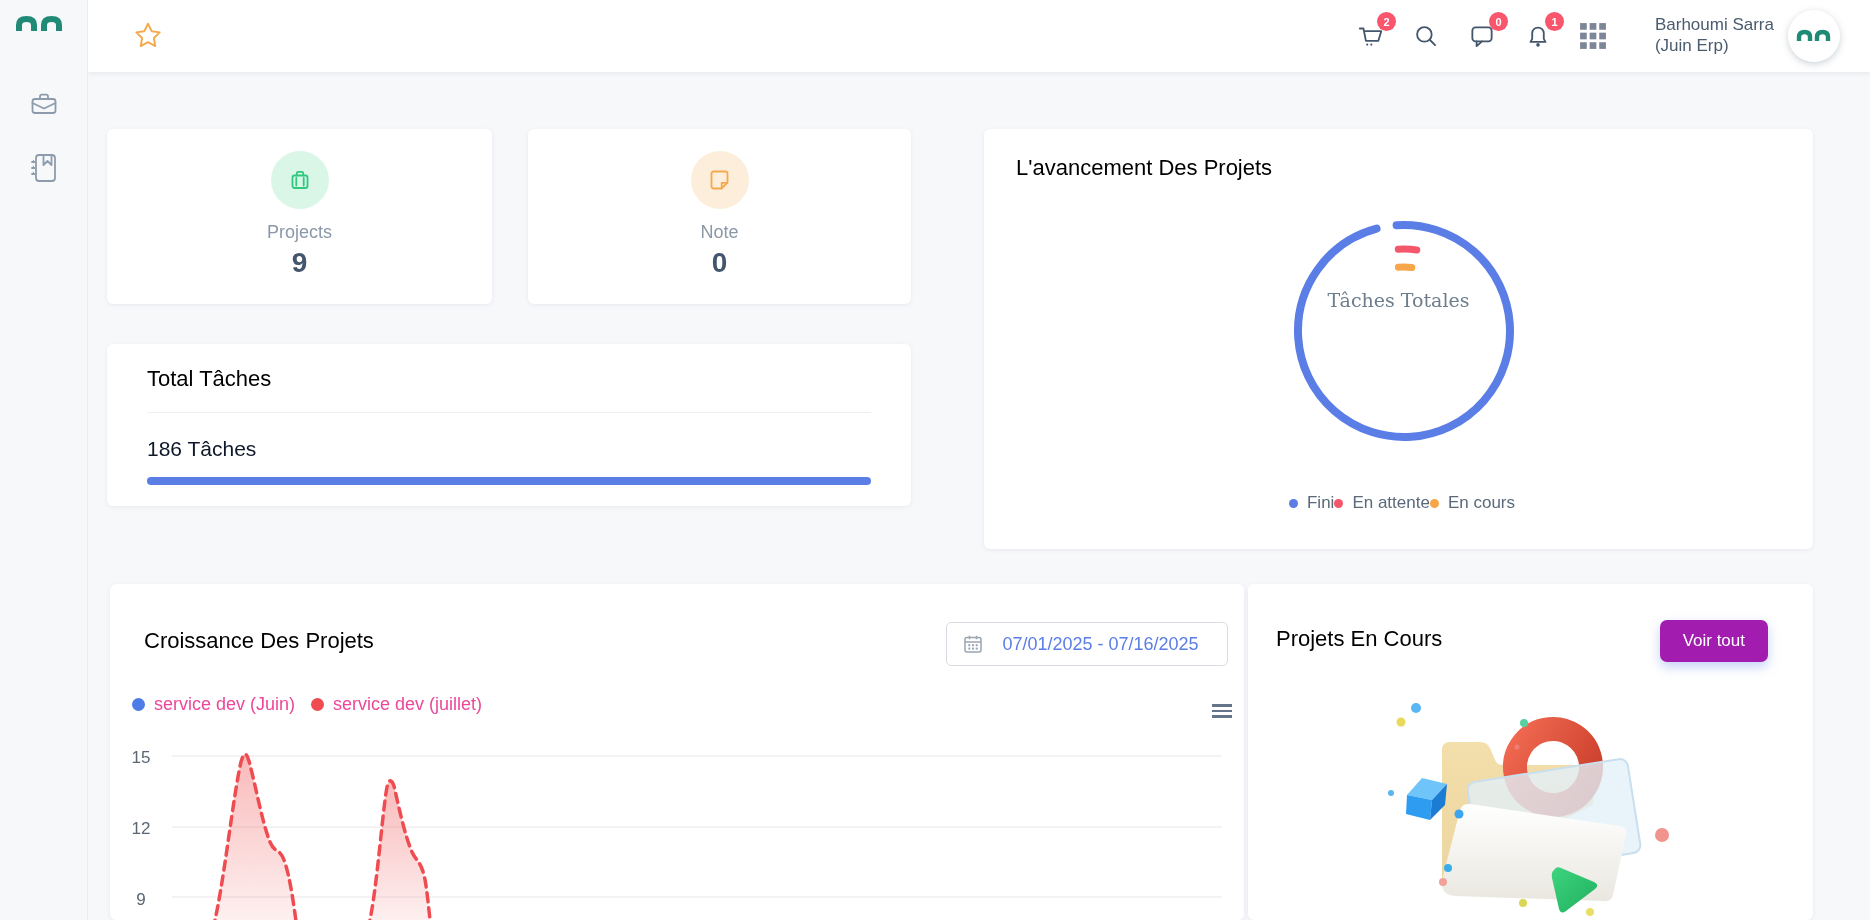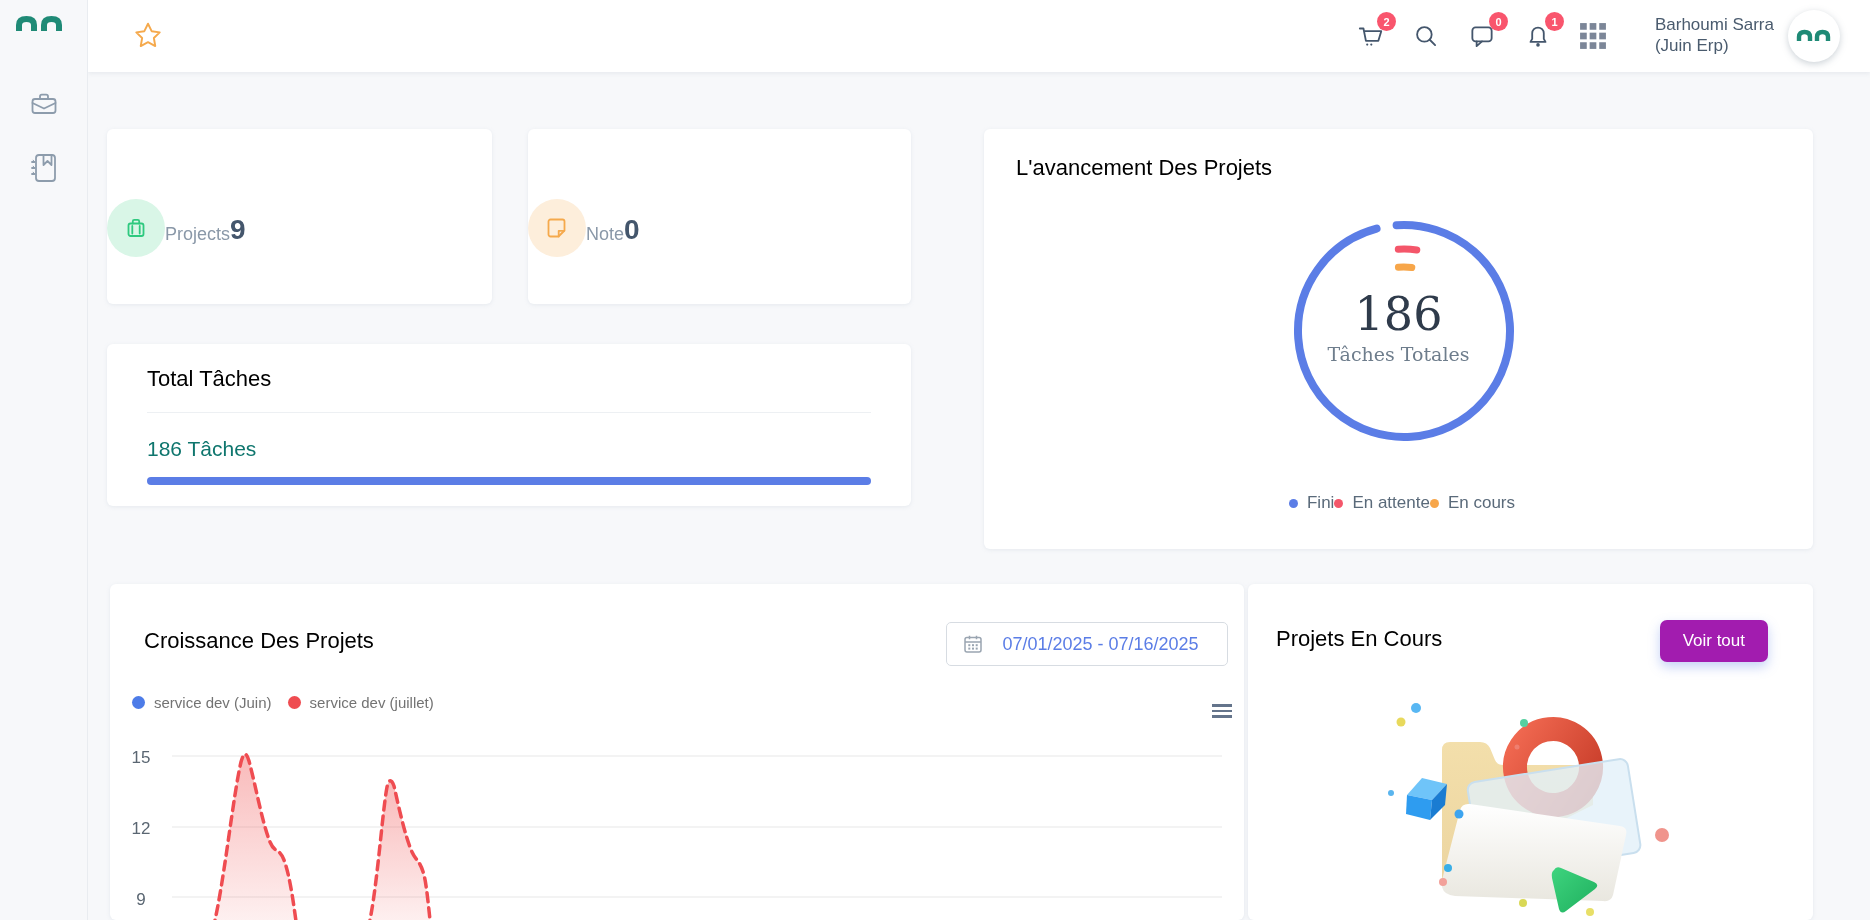--- a/index.html
+++ b/index.html
@@ -45,29 +45,29 @@
   }
 
   
   .card {
     position: absolute; background: #fff; border-radius: 6px;
     box-shadow: 0 1px 4px rgba(164,180,195,.20);
   }
   .card-title { font-size: 22px; font-weight: 500; color: #000000; }
 
   
-  .stat-card { width: 385px; height: 175px; top: 129px; display: flex; flex-direction: row; align-items: center; padding-top: 22px; }
+  .stat-card { width: 385px; height: 175px; top: 129px; display: flex; flex-direction: column; align-items: center; padding-top: 22px; }
   .stat-icon-circle { width: 58px; height: 58px; border-radius: 50%; display: flex; align-items: center; justify-content: center; }
   .stat-label { margin-top: 13px; font-size: 18px; color: #8a98a8; }
   .stat-value { margin-top: 4px; font-size: 28px; font-weight: 600; color: #44566c; }
 
   
   .total-card { left: 107px; top: 344px; width: 804px; height: 162px; padding: 22px 40px; }
   .total-divider { border: none; border-top: 1px solid #edf0f3; margin-top: 20px; }
-  .total-link { margin-top: 24px; font-size: 21px; color: #0f766e; cursor: pointer; display: inline-block; }
+  .total-link { margin-top: 24px; font-size: 21px; color: #0f172a; cursor: pointer; display: inline-block; }
   .total-progress { margin-top: 16px; height: 8px; border-radius: 4px; background: #5b7de6; width: 100%; }
 
   
   .donut-card { left: 984px; top: 129px; width: 829px; height: 420px; }
   .donut-title { position: absolute; left: 32px; top: 26px; }
   .donut-center { position: absolute; left: 0; right: 0; top: 158px; text-align: center; }
   .donut-value { font-family: "DejaVu Serif", serif; font-size: 46px; color: #2f3b4b; }
   .donut-sub { font-family: "DejaVu Serif", serif; font-size: 19px; color: #6e7d8c; margin-top: 2px; }
   .donut-legend {
     position: absolute; left: 115px; right: 108px; bottom: 36px;
@@ -80,21 +80,21 @@
   .growth-card { left: 110px; top: 584px; width: 1134px; height: 336px; overflow: hidden; }
   .growth-title { position: absolute; left: 34px; top: 44px; }
   .date-box {
     position: absolute; left: 836px; top: 38px; width: 282px; height: 44px;
     border: 1px solid #d7dce2; border-radius: 5px; background: #fff;
     display: flex; align-items: center; cursor: pointer;
   }
   .date-box .cal { margin-left: 15px; }
   .date-text { flex: 1; text-align: center; font-size: 18px; color: #5b7de6; padding-right: 10px; }
   .growth-legend { position: absolute; left: 22px; top: 110px; display: flex; align-items: center; }
-  .growth-legend .legend-item { font-size: 15px; color: #737373; margin-right: 16px; align-items: center; }
+  .growth-legend .legend-item { font-size: 18px; color: #ec4899; margin-right: 16px; align-items: center; }
   .growth-legend .legend-dot { width: 13px; height: 13px; }
   .apex-menu { position: absolute; right: 12px; top: 120px; cursor: pointer; }
   .apex-menu div { width: 20px; height: 2.5px; background: #64748b; margin-bottom: 3px; }
   .ytick { position: absolute; width: 34px; text-align: center; font-size: 17px; color: #5a6672; }
 
   
   .encours-card { left: 1248px; top: 584px; width: 565px; height: 336px; overflow: hidden; padding-left: 48px; }
   .encours-title { position: absolute; left: 28px; top: 42px; }
   .voir-btn {
     position: absolute; right: 45px; top: 36px; padding: 11px 23px;
@@ -246,21 +246,20 @@
 <section class="card donut-card">
   <div class="card-title donut-title">L'avancement Des Projets</div>
 
   <svg width="829" height="420" viewBox="0 0 829 420" style="position:absolute;left:0;top:0">
     <circle cx="420" cy="202" r="106" fill="none" stroke="#5b7de6" stroke-width="8" stroke-linecap="round" stroke-dasharray="645 21" transform="rotate(-94 420 202)"></circle>
     <path d="M414.3 120.2 A82 82 0 0 1 432.8 121.0" fill="none" stroke="#f4566a" stroke-width="7" stroke-linecap="round"></path>
     <path d="M414.4 138.2 A64 64 0 0 1 427.8 138.5" fill="none" stroke="#f7a64a" stroke-width="7" stroke-linecap="round"></path>
   </svg>
 
   <div class="donut-center">
-    <div class="donut-value">186</div>
     <div class="donut-sub">Tâches Totales</div>
   </div>
 
   <div class="donut-legend">
     <div class="legend-item">
       <span class="legend-dot" style="background:#5b7de6"></span>
       <span>Fini</span>
     </div>
     <div class="legend-item">
       <span class="legend-dot" style="background:#f4566a"></span>

